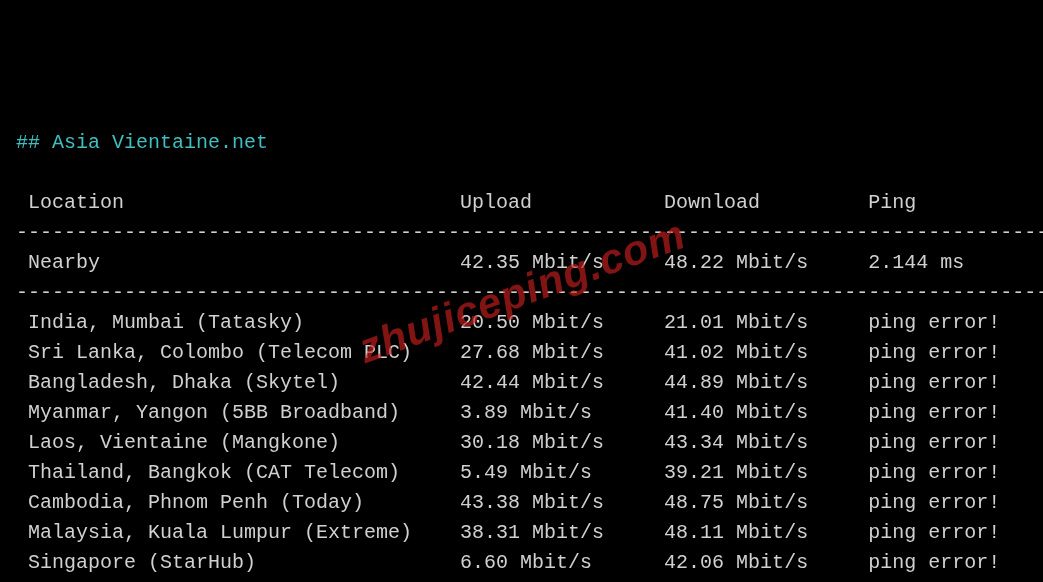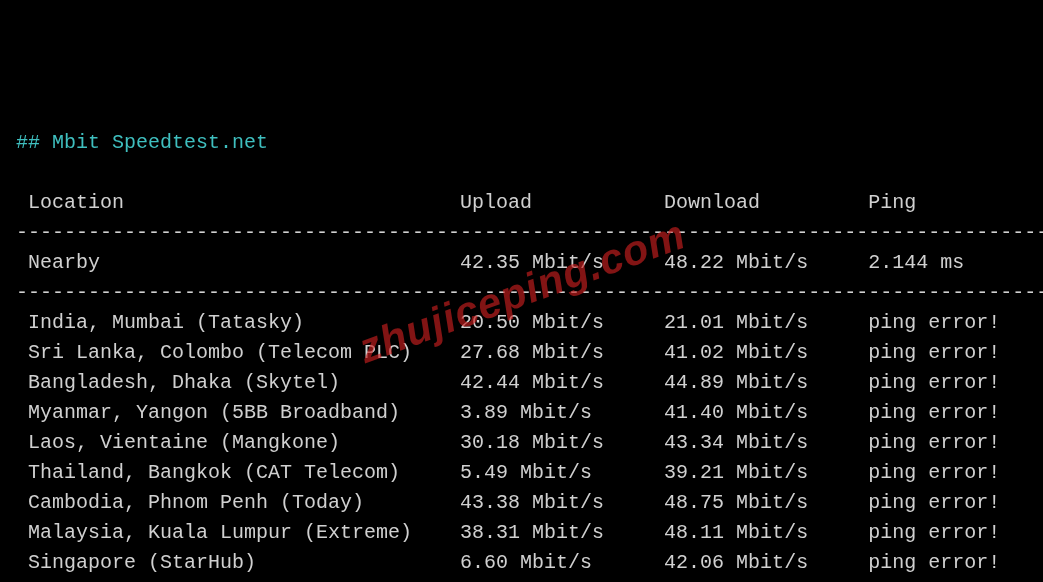--- a/index.html
+++ b/index.html
@@ -30,21 +30,21 @@
       font-style: italic;
       pointer-events: none;
       letter-spacing: 1px;
     }
   </style>
 </head>
 <body>
 
 
 
-<span class="title">## Mbit Speedtest.net</span>
+<span class="title">## Asia Vientaine.net</span>
 
 <span id="header-row"> Location                            Upload           Download         Ping</span>
 <span>---------------------------------------------------------------------------------------</span>
 <span id="nearby-row"> Nearby                              42.35 Mbit/s     48.22 Mbit/s     2.144 ms</span>
 <span>---------------------------------------------------------------------------------------</span>
 <div id="results-body"><div> India, Mumbai (Tatasky)             20.50 Mbit/s     21.01 Mbit/s     ping error!</div><div> Sri Lanka, Colombo (Telecom PLC)    27.68 Mbit/s     41.02 Mbit/s     ping error!</div><div> Bangladesh, Dhaka (Skytel)          42.44 Mbit/s     44.89 Mbit/s     ping error!</div><div> Myanmar, Yangon (5BB Broadband)     3.89 Mbit/s      41.40 Mbit/s     ping error!</div><div> Laos, Vientaine (Mangkone)          30.18 Mbit/s     43.34 Mbit/s     ping error!</div><div> Thailand, Bangkok (CAT Telecom)     5.49 Mbit/s      39.21 Mbit/s     ping error!</div><div> Cambodia, Phnom Penh (Today)        43.38 Mbit/s     48.75 Mbit/s     ping error!</div><div> Malaysia, Kuala Lumpur (Extreme)    38.31 Mbit/s     48.11 Mbit/s     ping error!</div><div> Singapore (StarHub)                 6.60 Mbit/s      42.06 Mbit/s     ping error!</div><div> Philippines, Manila (PLDT)          26.51 Mbit/s     10.69 Mbit/s     ping error!</div></div>
 
 <div class="watermark">zhujiceping.com</div>
 
 

